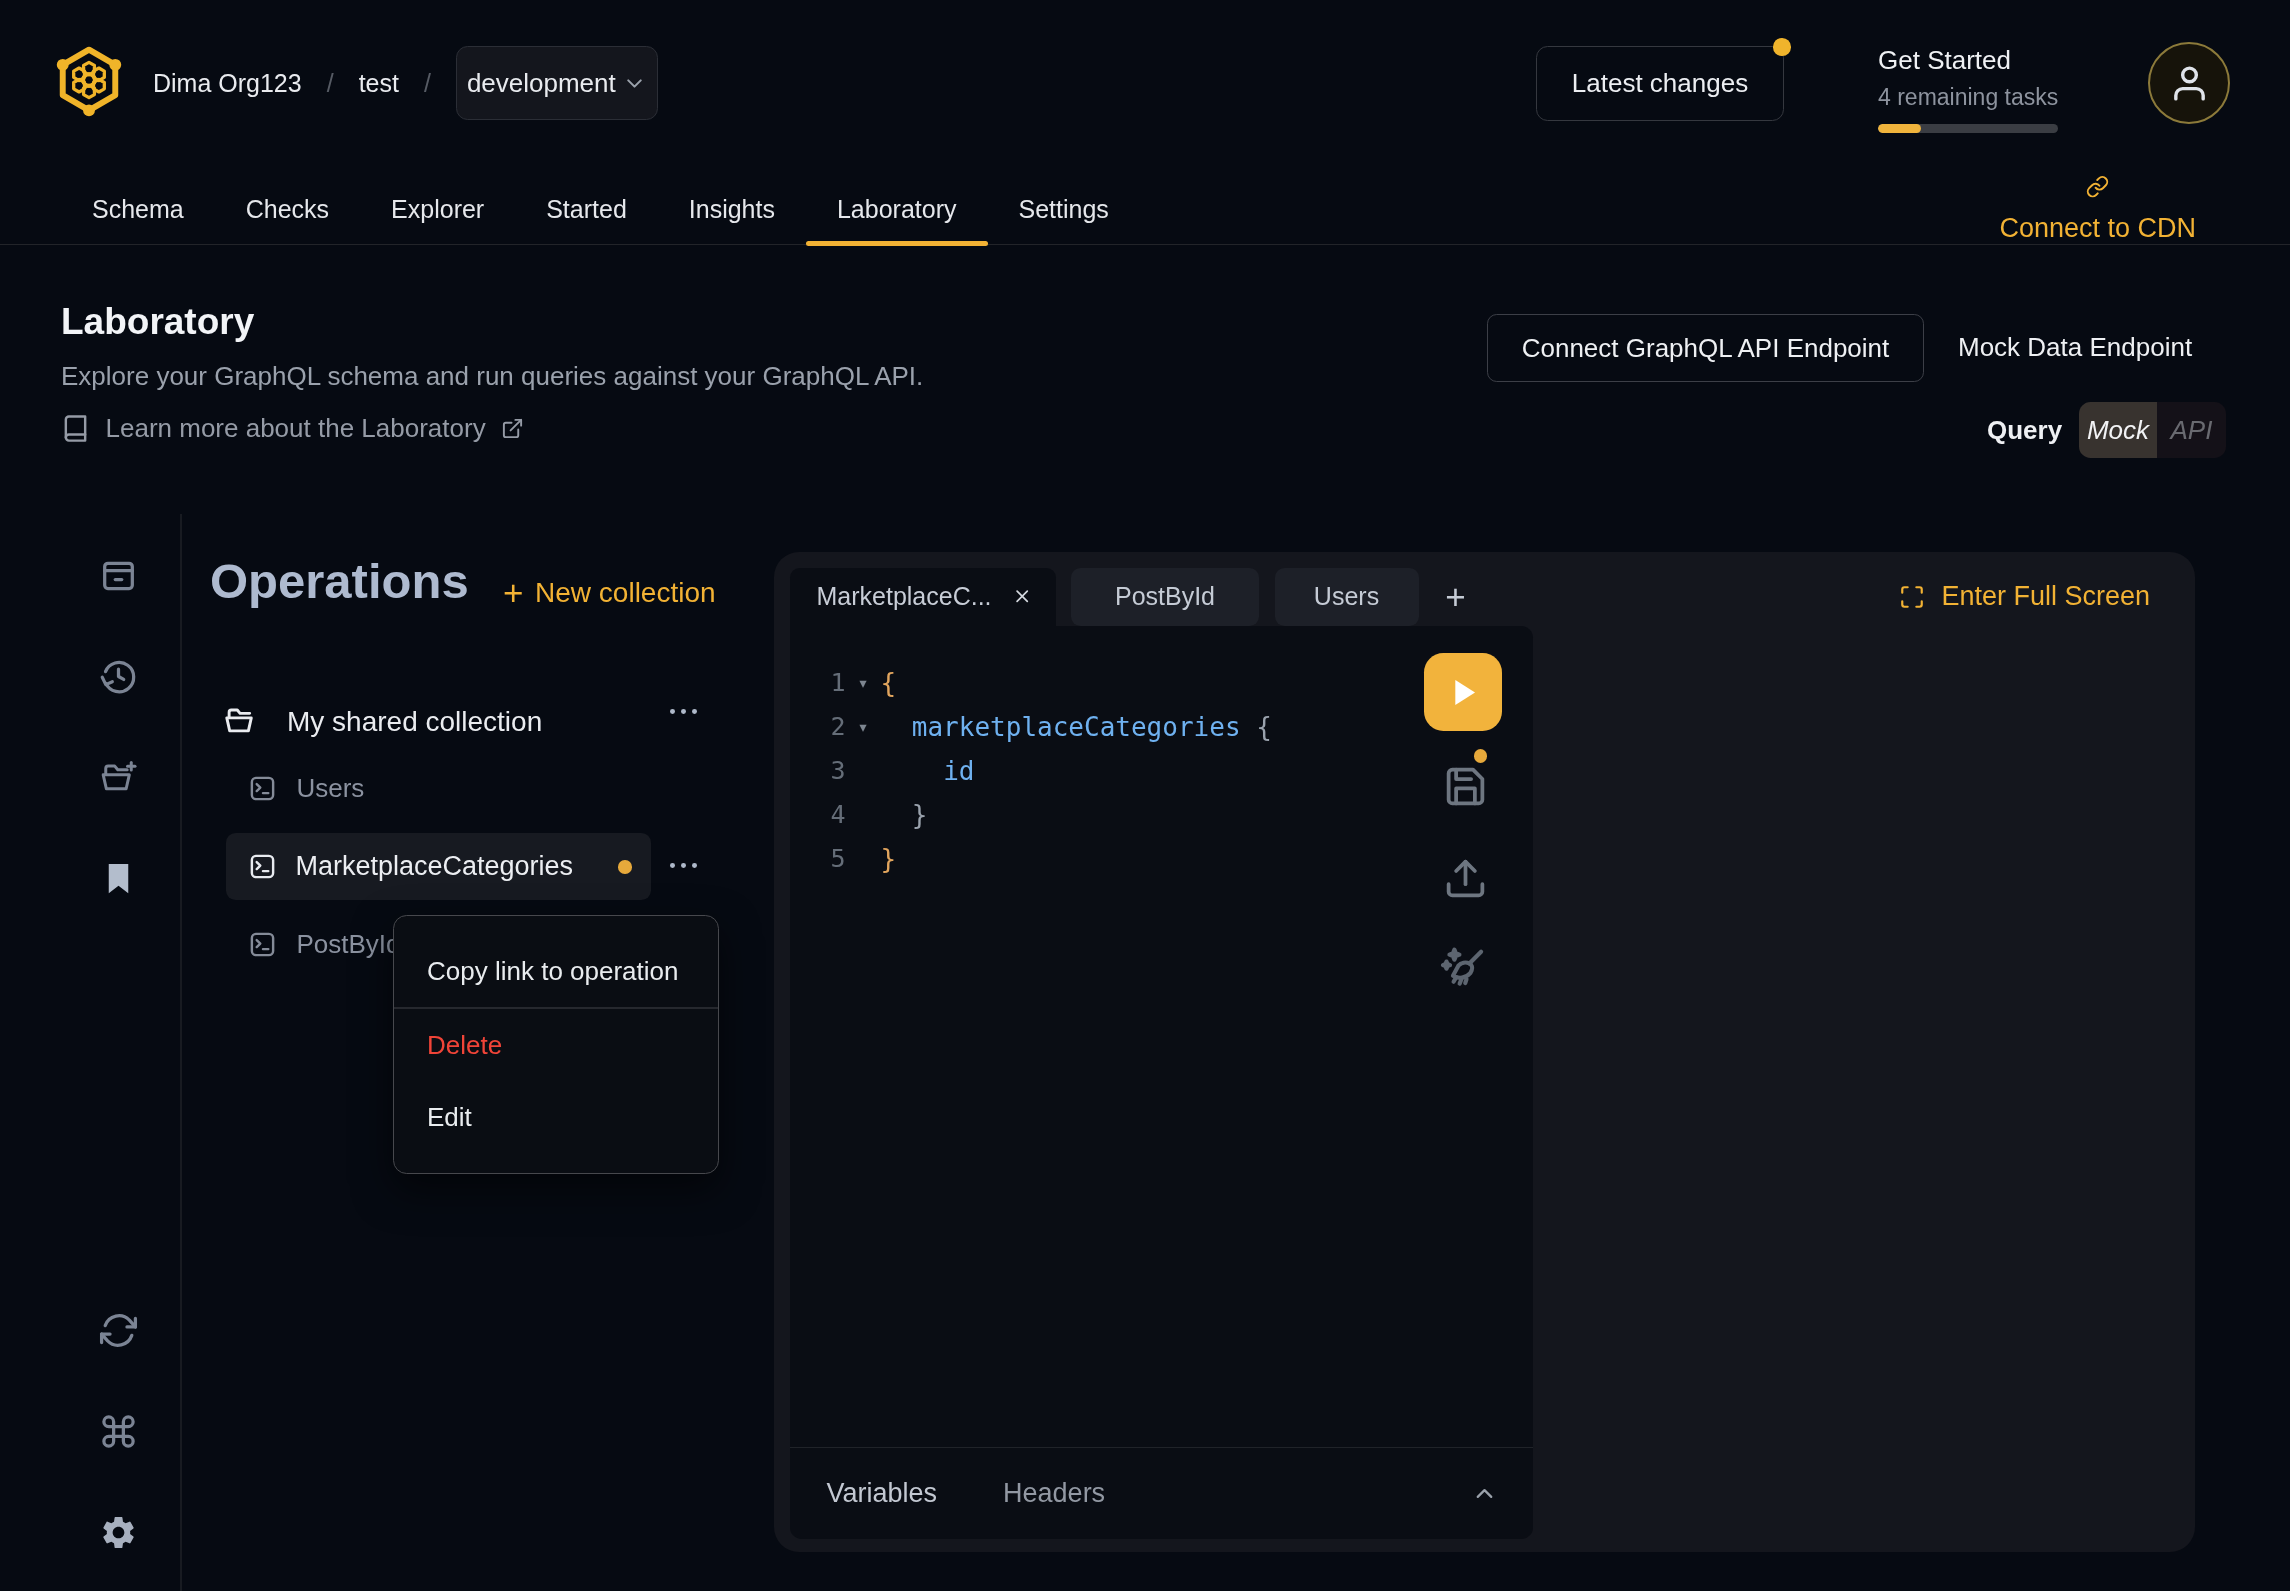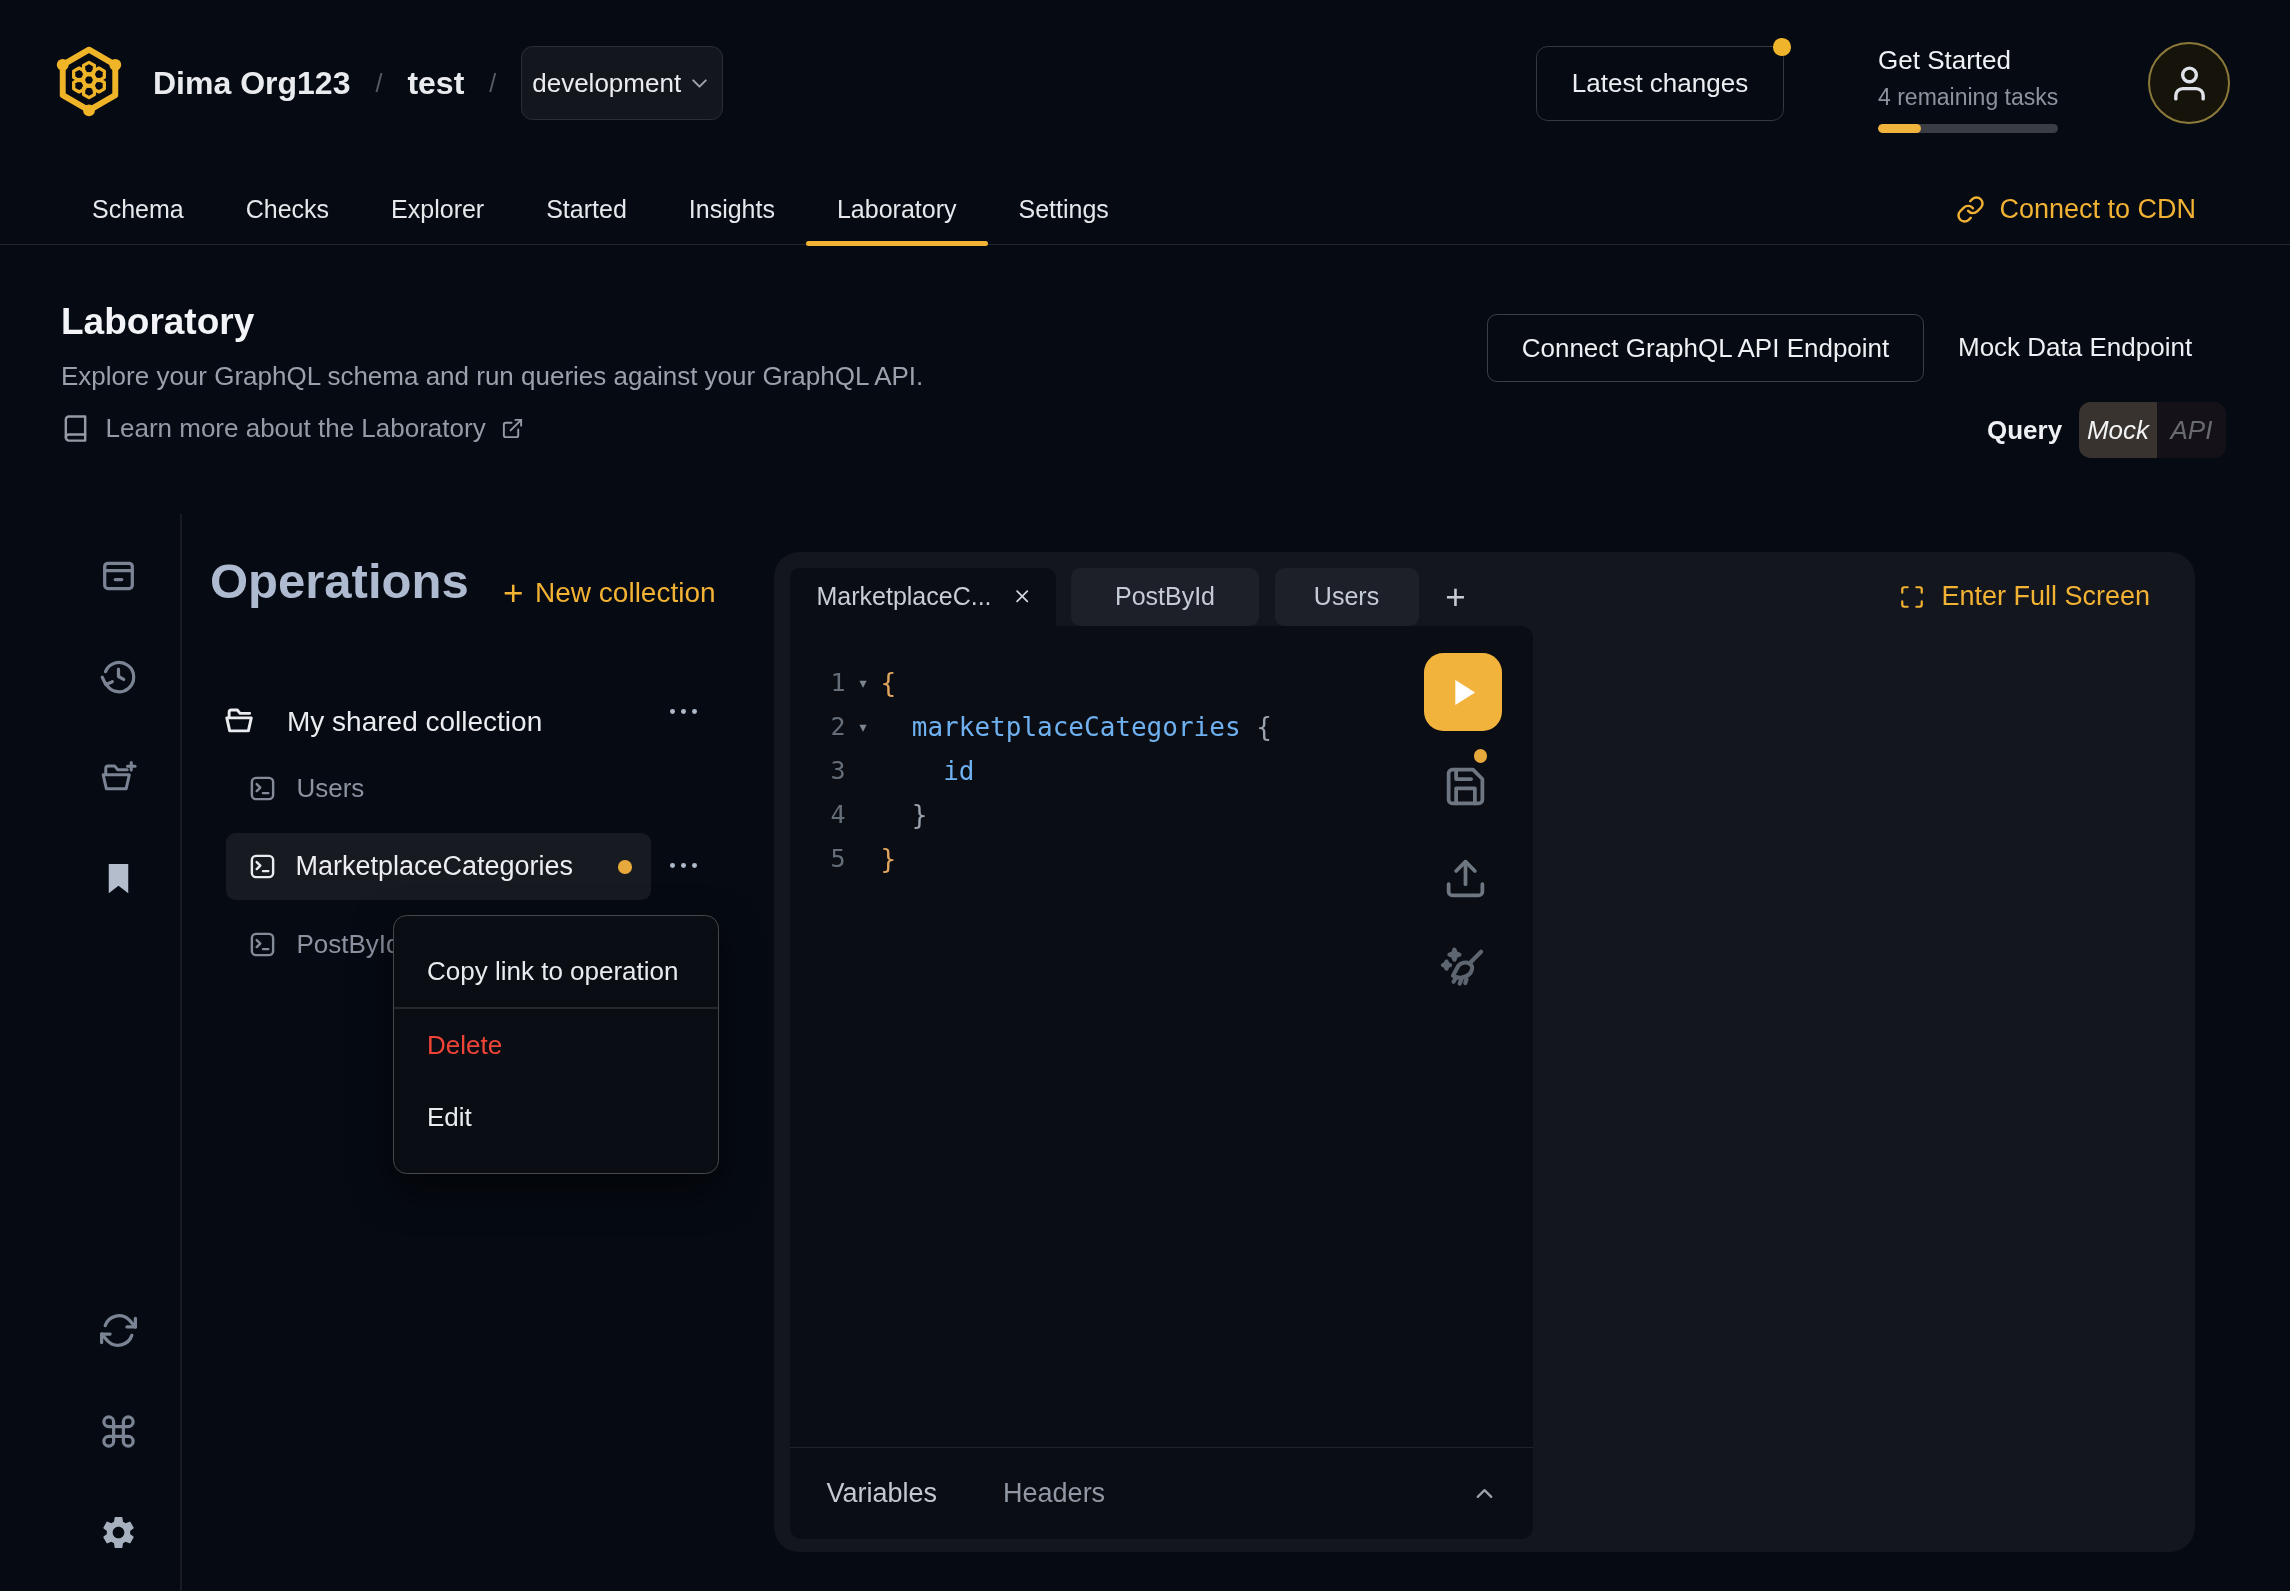--- a/index.html
+++ b/index.html
@@ -5,21 +5,21 @@
   html,body{margin:0;padding:0;background:#05080f;}
   #app{position:relative;width:2290px;height:1591px;background:#060a12;overflow:hidden;
        font-family:"Liberation Sans","DejaVu Sans",sans-serif;color:#eceef2;}
   .abs{position:absolute;}
   svg.ic{display:block;fill:none;stroke:currentColor;stroke-width:2;stroke-linecap:round;stroke-linejoin:round;}
   .clickable{cursor:pointer;}
 
   
   .logo{left:56px;top:43px;width:66px;height:74px;}
   .crumb{left:153px;top:46px;height:74px;display:flex;align-items:center;gap:25px;}
-  .crumb .org,.crumb .proj{font-size:32px;color:#e9ebef;font-weight:bold;}
+  .crumb .org,.crumb .proj{font-size:25px;color:#e9ebef;}
   .crumb .sep{font-size:25px;color:#565b64;}
   .env-btn{height:72px;display:flex;align-items:center;gap:6px;padding:0 10px;
            background:#14161d;border:1.9px solid #2b2e36;border-radius:11.6px;font-size:26px;color:#e9ebef;}
   .env-btn .chev{color:#9aa1ab;}
   .btn-latest{left:1536px;top:46px;width:246px;height:73px;border:1.9px solid #35383f;border-radius:11.6px;
               display:flex;align-items:center;justify-content:center;font-size:26px;color:#eceef2;}
   .btn-latest .ping{position:absolute;top:-8.7px;right:-7.8px;width:17.5px;height:17.5px;border-radius:50%;background:#f0b42c;}
   .get-started{left:1878px;top:45px;width:213px;}
   .gs-title{font-size:26px;color:#eff1f4;}
   .gs-sub{font-size:23px;color:#8d939e;margin-top:7.8px;}
@@ -27,21 +27,21 @@
   .gs-fill{height:100%;background:#f0b43c;border-radius:4.9px;}
   .avatar{left:2148px;top:42px;width:78px;height:78px;border-radius:50%;border:2.9px solid #8c7a3a;
           background:#16130a;display:flex;align-items:center;justify-content:center;color:#dfe3e9;}
 
   
   .nav{left:0;top:175px;right:0;height:69px;display:flex;align-items:center;gap:62px;
        padding-left:92px;border-bottom:1.9px solid #222429;}
   .nav-tab{position:relative;height:69px;display:flex;align-items:center;font-size:25px;color:#e6e8ec;}
   .nav-tab.active::after{content:"";position:absolute;left:-31px;right:-31px;bottom:-1.9px;height:4.9px;
                          background:#f2b234;border-radius:2.9px;}
-  .cdn{right:94px;top:175px;height:69px;display:flex;align-items:center;gap:14.6px;color:#f2b234;font-size:27px;}
+  .cdn{right:94px;top:175px;height:69px;display:flex;align-items:center;gap:14.6px;color:#f2b234;font-size:27px;flex-direction:column;}
 
   
   .lab-title{left:61px;top:301px;font-size:37px;font-weight:bold;color:#f2f4f7;}
   .lab-desc{left:61px;top:361px;font-size:26px;color:#9aa1ac;}
   .learn{left:61px;top:413px;display:flex;align-items:center;gap:15.5px;color:#959ba6;font-size:26px;}
   .btn-connect{left:1487px;top:314px;width:435px;height:66px;border:1.9px solid #3c3f47;border-radius:9.7px;
                display:flex;align-items:center;justify-content:center;font-size:26px;color:#eef0f3;}
   .mock-link{left:1958px;top:314px;height:66px;display:flex;align-items:center;font-size:26px;color:#eef0f3;}
   .query-label{left:1987px;top:402px;height:56px;display:flex;align-items:center;font-size:26px;font-weight:bold;color:#eef0f3;}
   .seg{left:2079px;top:402px;width:147px;height:56px;border-radius:11.6px;overflow:hidden;display:flex;font-style:italic;}

